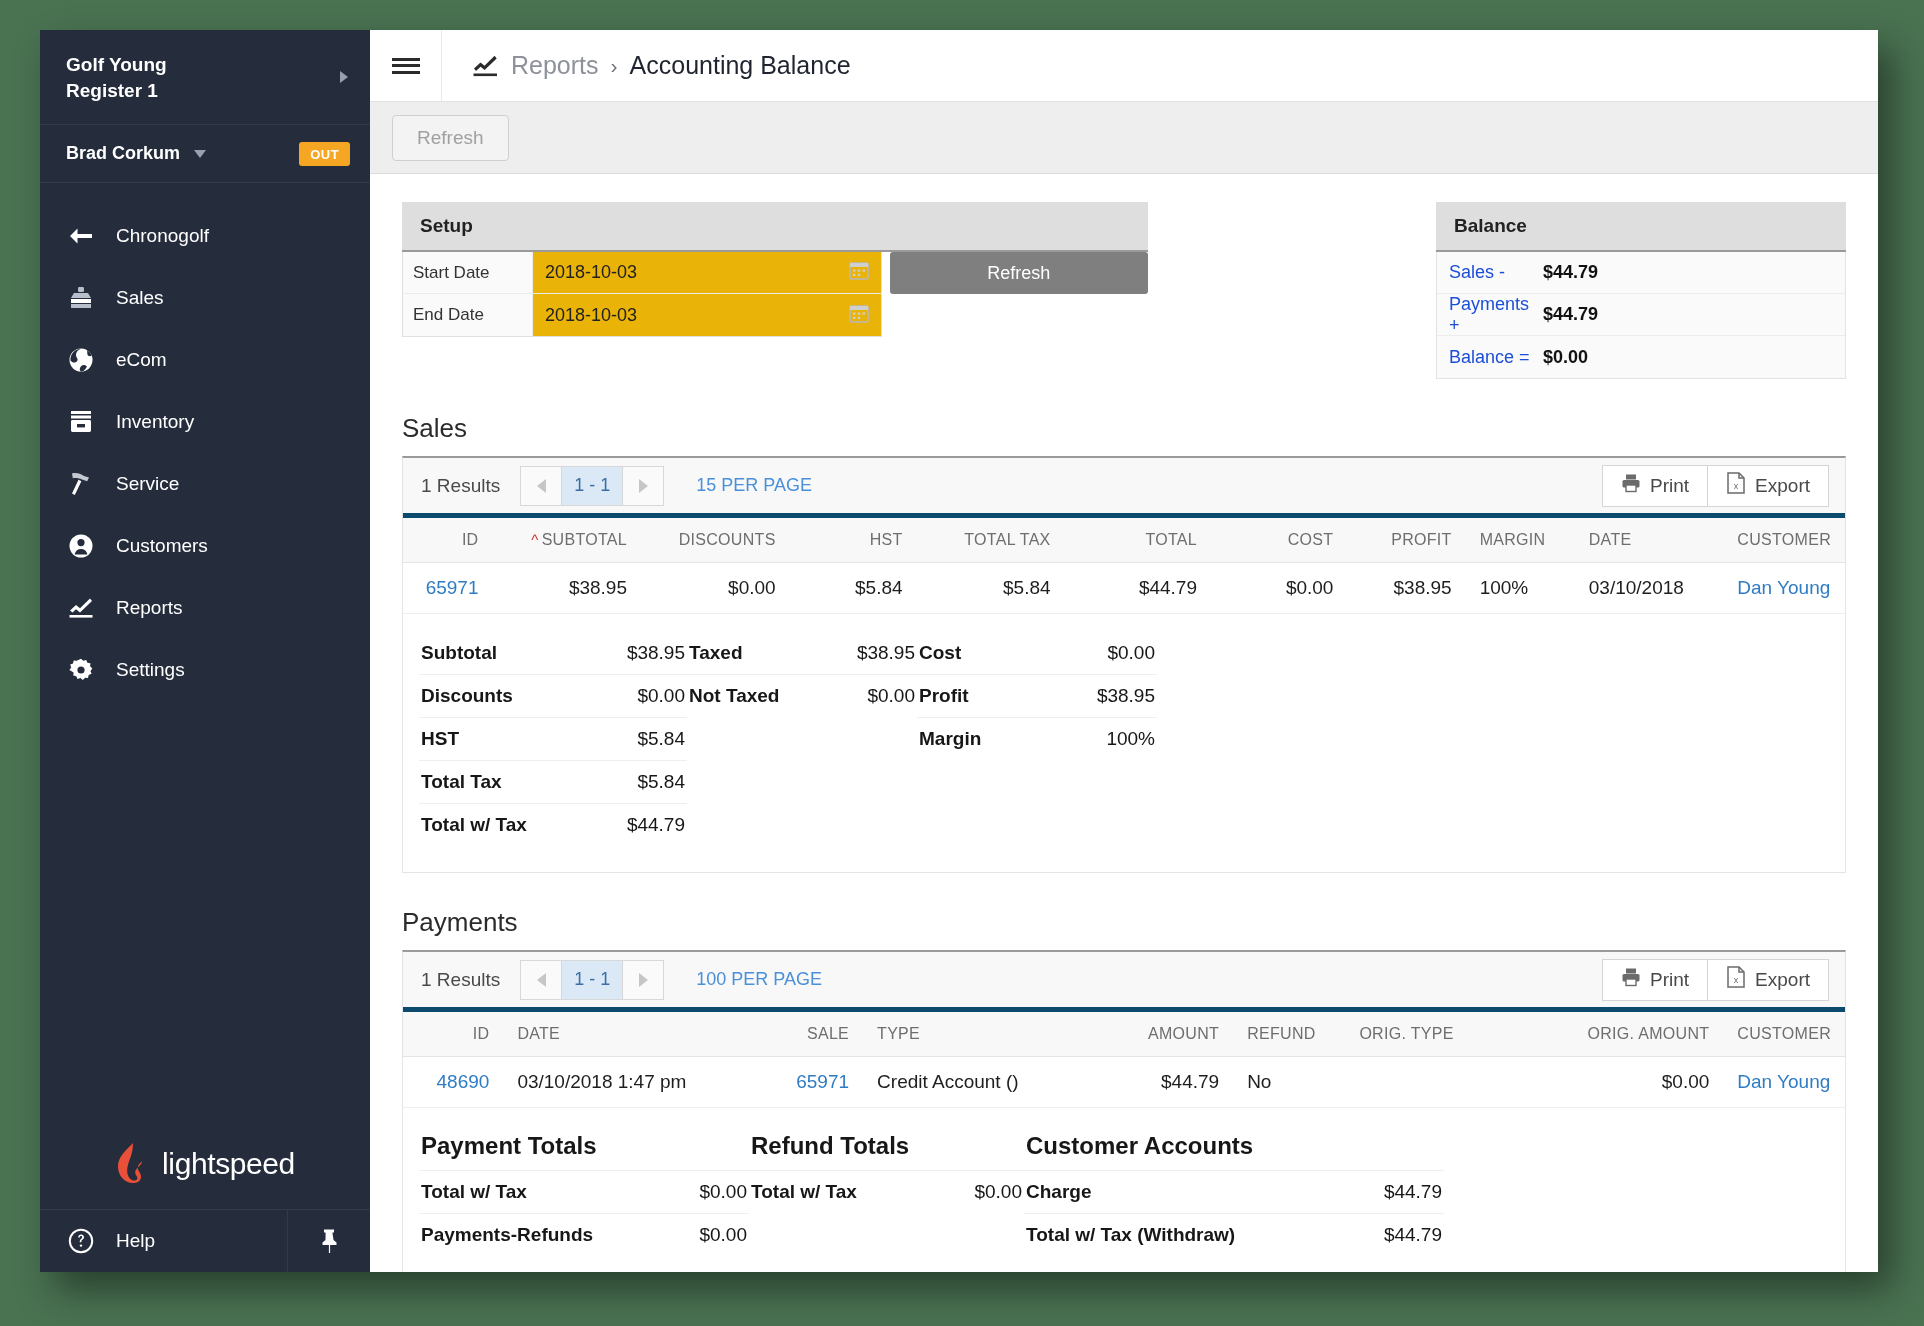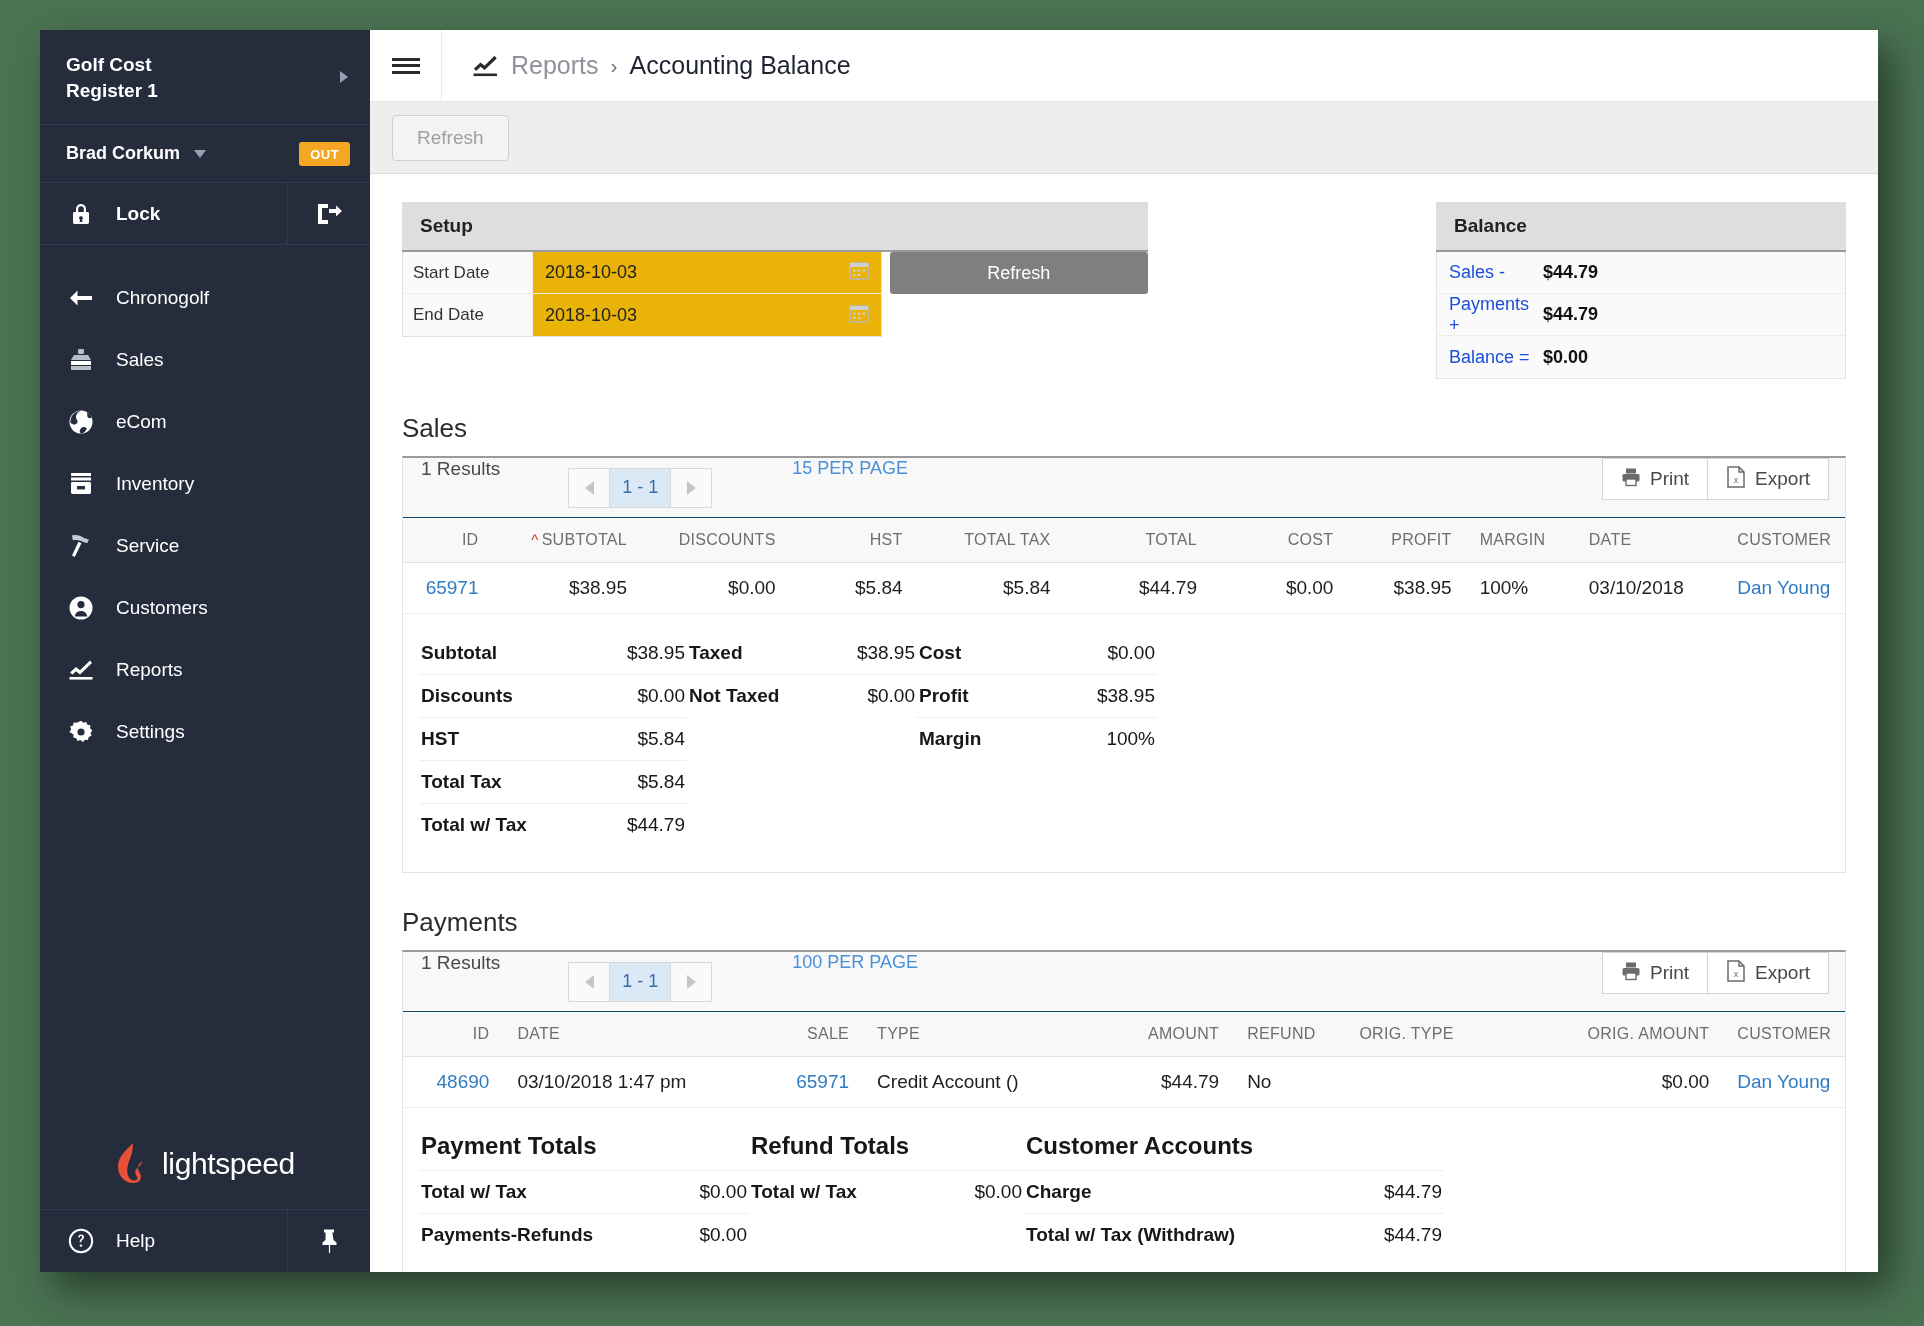--- a/index.html
+++ b/index.html
@@ -195,25 +195,24 @@
   .bal-k { width: 106px; padding-left: 12px; color: #1d4ed8; }
   .bal-v { font-weight: bold; color: #111; }
 
   .section-title {
     font-size: 26px; color: #2b2b2b;
     margin: 34px 0 12px 0;
   }
   .table-card { border: 1px solid #e4e4e4; border-top: 2px solid #9a9a9a; }
 
   .tbl-toolbar {
-    display: flex; 
+    display: flex; align-items: center;
     background: #f8f8f8;
     height: 60px; padding: 0 16px 0 18px;
-    border-bottom: 1px solid #0c4a6e;
-    gap: 48px;
+    border-bottom: 5px solid #0c4a6e;
   }
   .results-count { font-size: 19px; color: #4a4a4a; margin-right: 20px; }
   .pager { display: flex; align-items: center; }
   .pg-btn {
     width: 42px; height: 40px; border: 1px solid #d8d8d8; background: #fafafa;
     display: flex; align-items: center; justify-content: center;
     cursor: pointer;
   }
   .pg-cur {
     min-width: 60px; height: 40px; border-top: 1px solid #d8d8d8; border-bottom: 1px solid #d8d8d8;
@@ -279,47 +278,31 @@
   .pay-col.p3 { width: 420px; }
 </style>
 </head>
 <body>
 
 <div class="app-window">
 
   <aside class="sidebar">
 
     <div class="sb-store">
-      <div class="line1">Golf Cost</div>
+      <div class="line1">Golf Young</div>
       <div class="line2">Register 1</div>
       <span class="caret"></span>
     </div>
 
     <div class="sb-user">
       <span class="uname">Brad Corkum</span>
       <span class="udrop"></span>
       <span class="out-badge">OUT</span>
     </div>
 
-    <div class="sb-lockrow">
-      <div class="sb-lock">
-        <span class="nav-icon">
-          <svg width="22" height="24" viewBox="0 0 22 24">
-              <path d="M6 10V7a5 5 0 0 1 10 0v3h1.6c.8 0 1.4.6 1.4 1.4v9.2c0 .8-.6 1.4-1.4 1.4H4.4c-.8 0-1.4-.6-1.4-1.4v-9.2c0-.8.6-1.4 1.4-1.4H6zm2.2 0h5.6V7a2.8 2.8 0 0 0-5.6 0v3zm2.8 4.2a1.9 1.9 0 0 0-.9 3.6l-.5 2.2h2.8l-.5-2.2a1.9 1.9 0 0 0-.9-3.6z" fill="#fff"></path>
-            </svg>
-        </span>
-        <span class="lbl">Lock</span>
-      </div>
-      <div class="sb-logout">
-        <svg width="28" height="26" viewBox="0 0 28 26">
-            <path d="M3 3h10v4H7v12h6v4H3z" fill="#fff"></path>
-            <path d="M14 8h7V4.5L27 10l-6 5.5V12h-7z" fill="#fff"></path>
-          </svg>
-      </div>
-    </div>
 
     <nav class="sb-nav">
       <div class="nav-item">
         <span class="nav-icon">
           <svg width="26" height="20" viewBox="0 0 26 20">
               <path d="M9.5 2.5 2 10l7.5 7.5V12H24V8H9.5z" fill="#fff"></path>
             </svg>
         </span>
         <span class="lbl">Chronogolf</span>
       </div>

